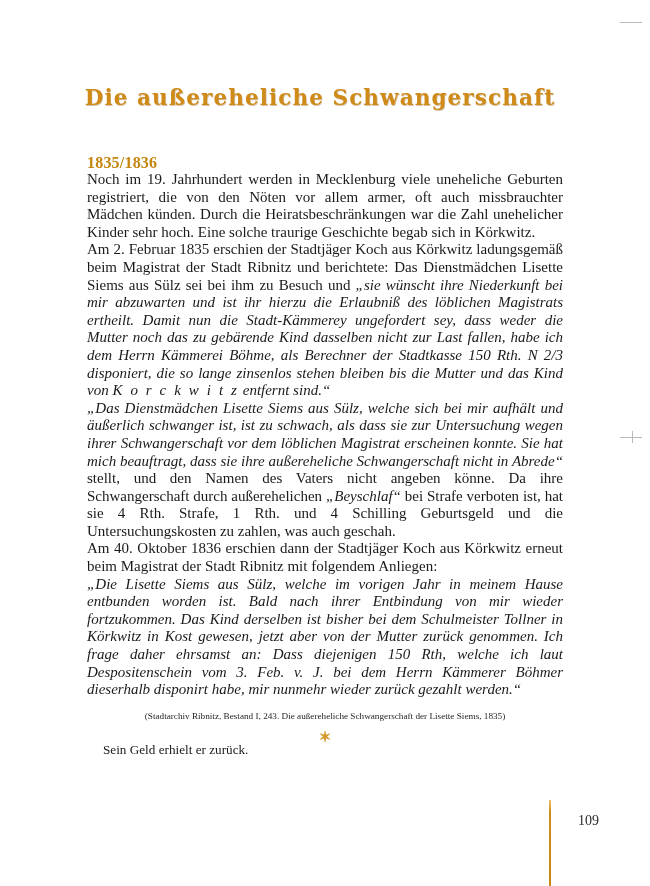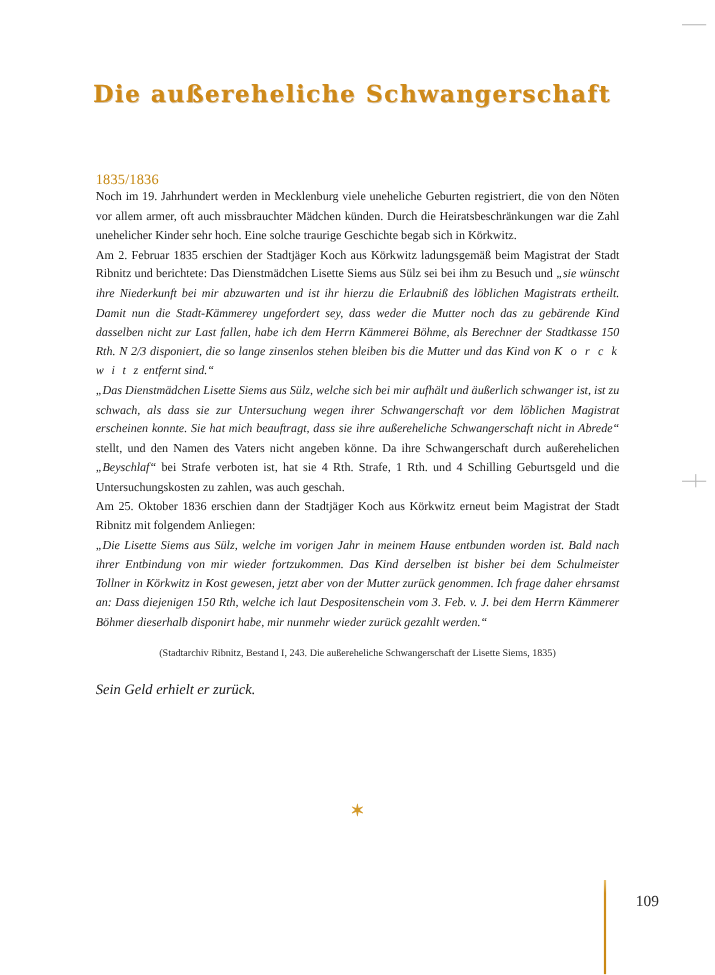--- a/index.html
+++ b/index.html
@@ -51,44 +51,45 @@
   }
   .title-line {
     font-family: "DejaVu Serif", "Liberation Serif", serif;
     font-weight: bold;
     font-size: 21.5px;
     line-height: 26px;
     letter-spacing: 1.1px;
     color: #cf8a18;
     text-shadow: 0.7px 0.7px 0 rgba(120,70,0,0.32);
     white-space: nowrap;
+    margin-top: 11px;
   }
   .title-line.second {
     font-size: 21.5px;
   }
 
   
   .column {
     position: absolute;
     left: 87px;
     top: 155px;
     width: 476px;
   }
   .year-heading {
     font-family: "Liberation Serif", "DejaVu Serif", serif;
-    font-weight: normal;
-    font-size: 13px;
+    font-weight: bold;
+    font-size: 16px;
     line-height: 15px;
     color: #c5860f;
     margin: 0 0 1px 0;
     letter-spacing: 0.2px;
   }
   p.body {
     margin: 0;
-    font-size: 11px;
+    font-size: 15px;
     line-height: 17.6px;
     text-align: justify;
     text-justify: inter-word;
     hyphens: manual;
   }
   p.body + p.body {
   }
   p.tight {
     margin-top: 0 !important;
   }
@@ -100,25 +101,24 @@
     letter-spacing: 2.1px;
   }
   p.citation {
     margin: 11px 0 0 0;
     font-size: 9.2px;
     line-height: 12px;
     text-align: center;
     color: #262626;
   }
   p.closing {
-    margin: 19px 0 0 0;
+    margin: 19px 0 0 16px;
     font-size: 13.2px;
     line-height: 17.6px;
     text-align: left;
-    font-style: italic;
   }
 
   
   .ornament {
     position: absolute;
     left: 87px;
     top: 730px;
     width: 476px;
     text-align: center;
     font-family: "DejaVu Serif", "Liberation Serif", serif;
@@ -163,21 +163,21 @@
 
     <div class="year-heading">1835/1836</div>
 
     <p class="body tight">Noch im 19. Jahrhundert werden in Mecklenburg viele uneheliche Geburten registriert, die von den Nöten vor allem armer, oft auch missbrauchter Mädchen künden. Durch die Heiratsbeschränkungen war die Zahl unehelicher Kinder sehr hoch. Eine solche traurige Geschichte begab sich in Körkwitz.</p>
 
     <p class="body"><span>Am 2. Februar 1835 erschien der Stadtjäger Koch aus Körkwitz ladungsgemäß beim Magistrat der Stadt Ribnitz und berichtete: Das Dienstmädchen Lisette Siems aus Sülz sei bei ihm zu Besuch und </span><span class="it">„sie wünscht ihre Niederkunft bei mir abzuwarten und ist ihr hierzu die Erlaubniß des löblichen Magistrats ertheilt. Damit nun die Stadt-Kämmerey ungefordert sey, dass weder die Mutter noch das zu gebärende Kind dasselben nicht zur Last fallen, habe ich dem Herrn Kämmerei Böhme, als Berechner der Stadtkasse 150 Rth. N 2/3 disponiert, die so lange zinsenlos stehen bleiben bis die Mutter und das Kind von </span><span class="spaced">K o r c k w i t z</span><span class="it"> entfernt sind.“</span></p>
 
 
     <p class="body tight"><span class="it">„Das Dienstmädchen Lisette Siems aus Sülz, welche sich bei mir aufhält und äußerlich schwanger ist, ist zu schwach, als dass sie zur Untersuchung wegen ihrer Schwangerschaft vor dem löblichen Magistrat erscheinen konnte. Sie hat mich beauftragt, dass sie ihre außerehe­liche Schwangerschaft nicht in Abrede“</span><span> stellt, und den Namen des Vaters nicht angeben könne. Da ihre Schwangerschaft durch außerehelichen </span><span class="it">„Beyschlaf“</span><span> bei Strafe verboten ist, hat sie 4 Rth. Strafe, 1 Rth. und 4 Schilling Geburtsgeld und die Untersuchungskosten zu zahlen, was auch geschah.</span></p>
 
-    <p class="body">Am 25. Oktober 1836 erschien dann der Stadtjäger Koch aus Körkwitz erneut beim Magistrat der Stadt Ribnitz mit folgendem Anliegen:</p>
+    <p class="body">Am 40. Oktober 1836 erschien dann der Stadtjäger Koch aus Körkwitz erneut beim Magistrat der Stadt Ribnitz mit folgendem Anliegen:</p>
 
     <p class="body tight it">„Die Lisette Siems aus Sülz, welche im vorigen Jahr in meinem Hause entbunden worden ist. Bald nach ihrer Entbindung von mir wieder fortzukommen. Das Kind derselben ist bisher bei dem Schulmeister Tollner in Körkwitz in Kost gewesen, jetzt aber von der Mutter zurück genommen. Ich frage daher ehrsamst an: Dass diejenigen 150 Rth, welche ich laut Despositenschein vom 3. Feb. v. J. bei dem Herrn Kämmerer Böhmer dieserhalb disponirt habe, mir nunmehr wieder zurück gezahlt werden.“</p>
 
     <p class="citation">(Stadtarchiv Ribnitz, Bestand I, 243. Die außereheliche Schwangerschaft der Lisette Siems, 1835)</p>
 
     <p class="closing">Sein Geld erhielt er zurück.</p>
 
   </div>
 
   <div class="ornament">✶</div>

